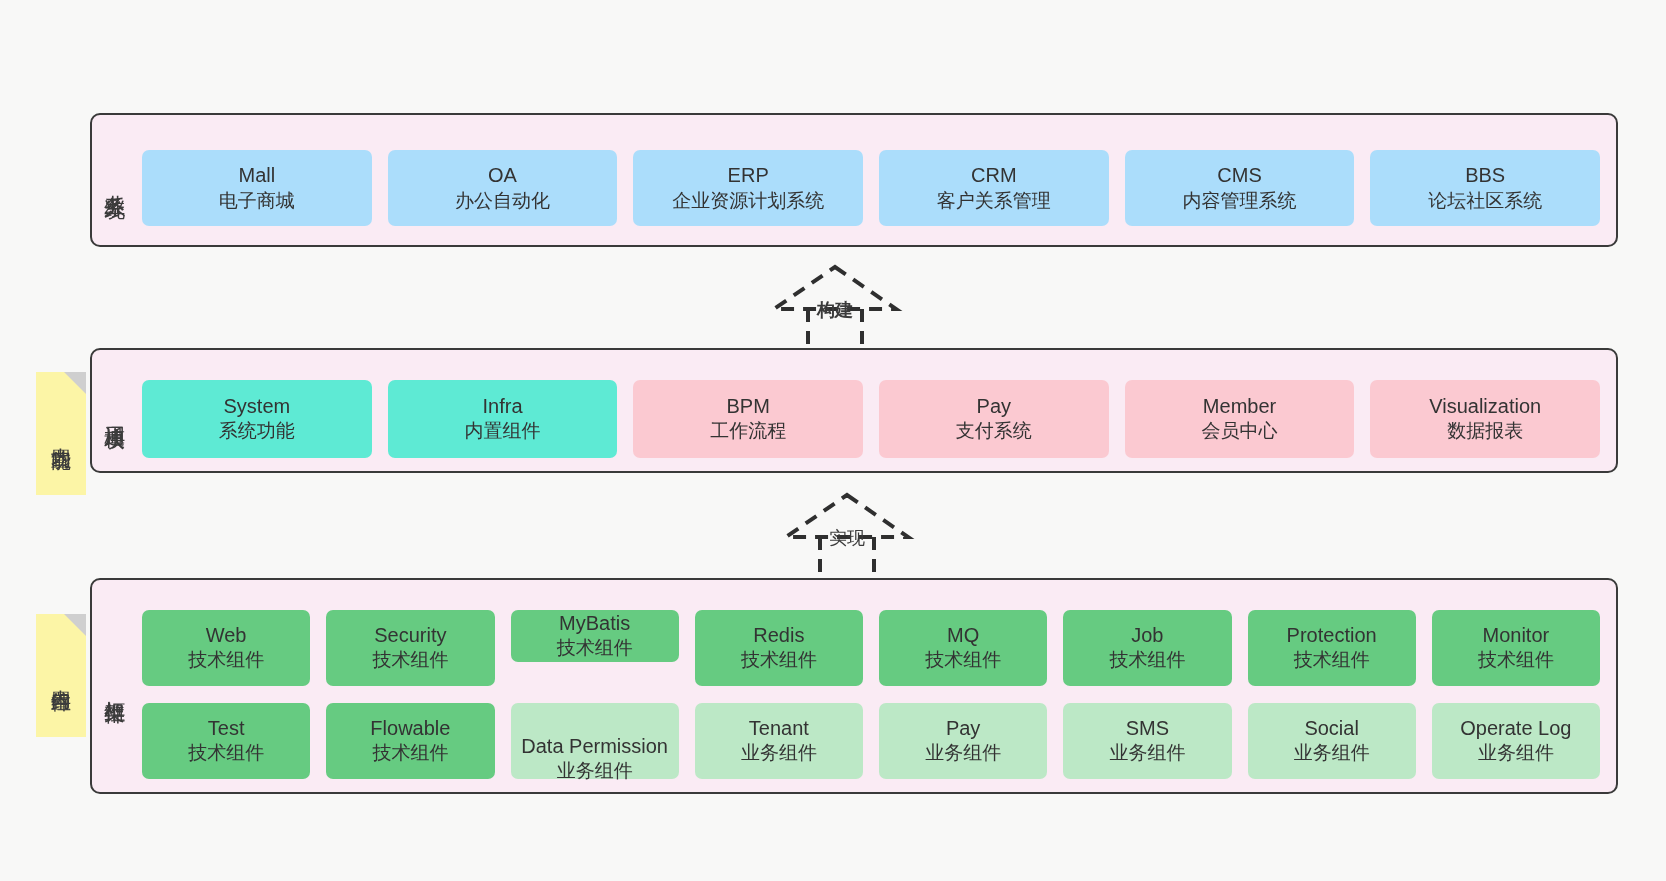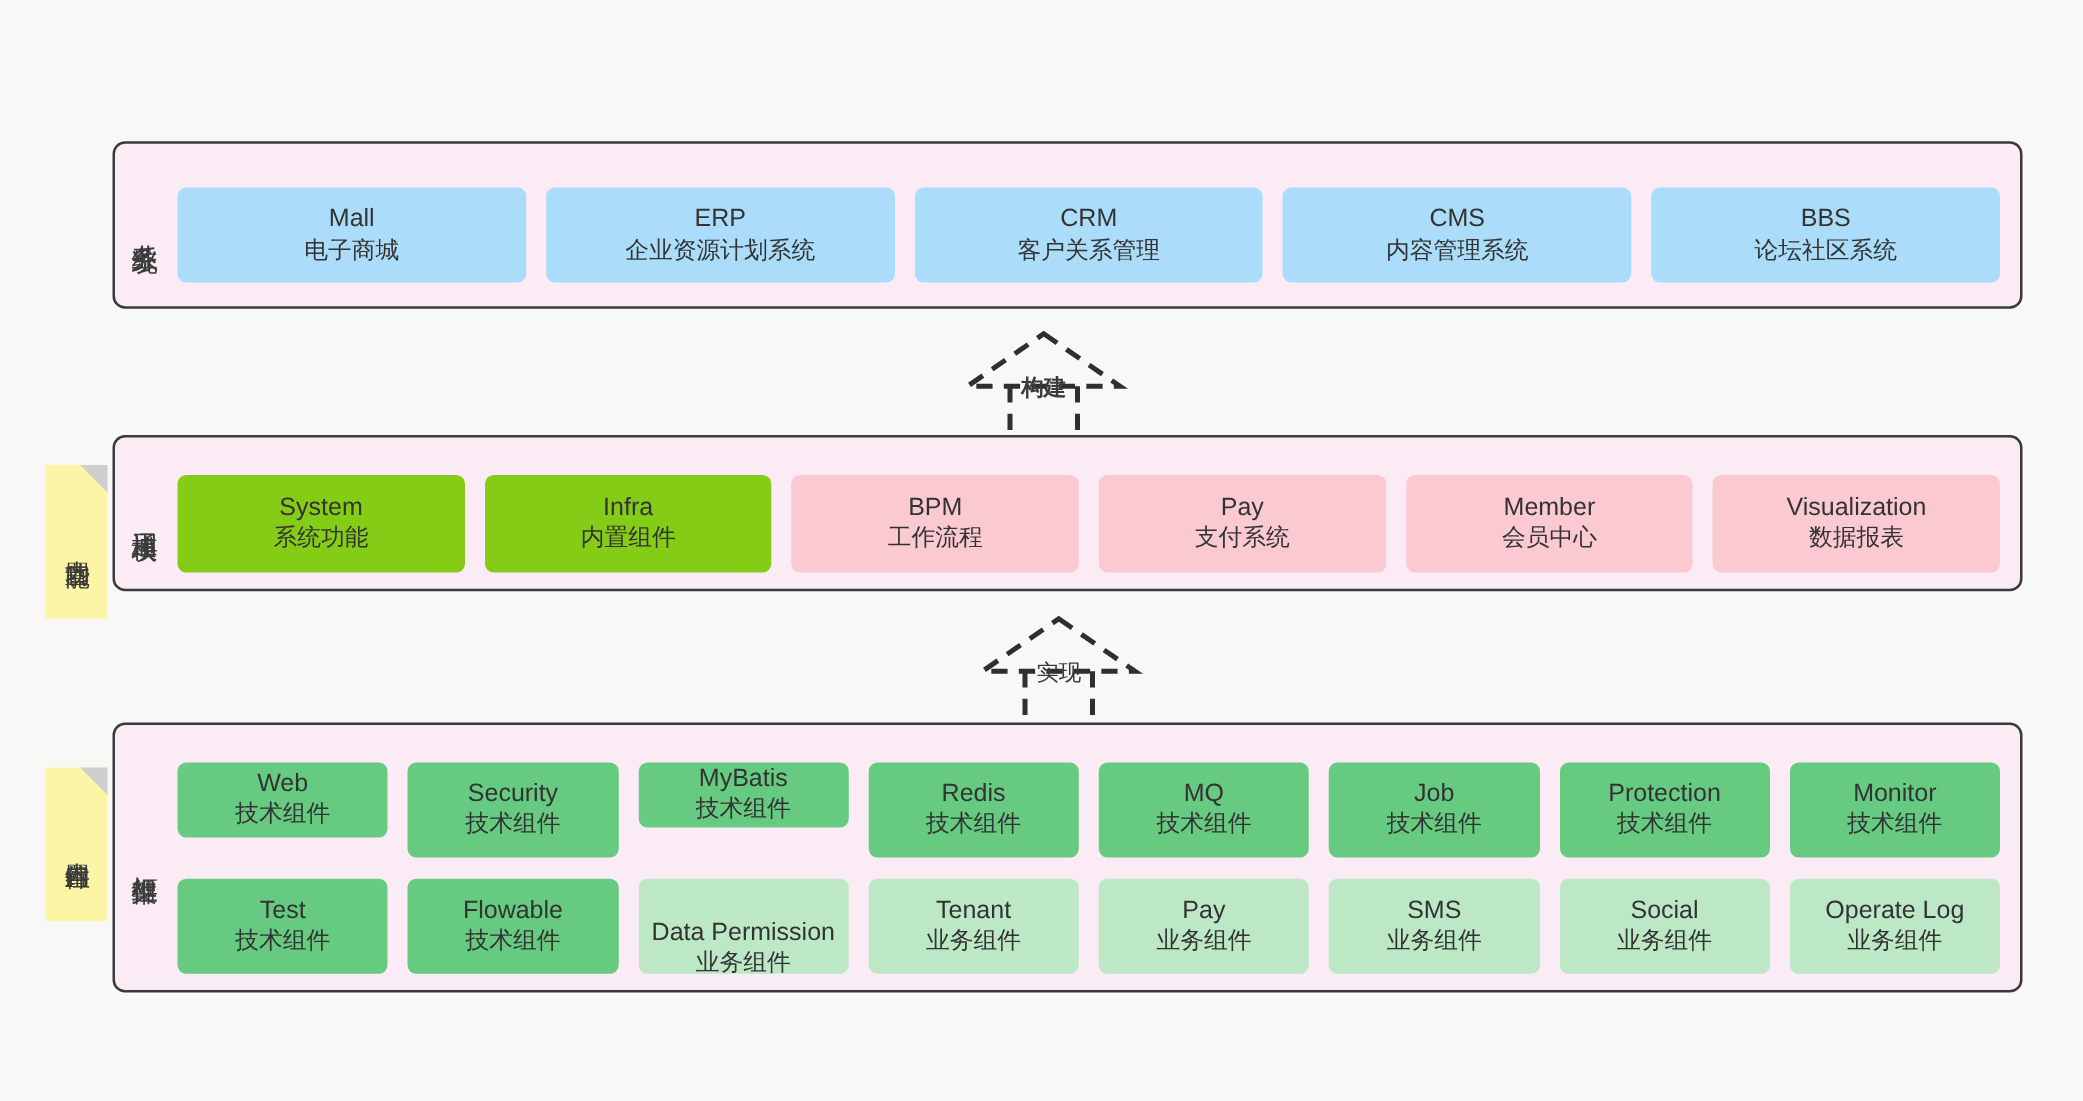--- a/index.html
+++ b/index.html
@@ -76,21 +76,21 @@
     color: #333333;
     white-space: nowrap;
   }
   .card .cn {
     font-size: 19px;
     color: #333333;
   }
   .card.wrap .en { white-space: normal; margin-top: 36px; }
 
   .blue  { background: #abddfb; }
-  .red   { background: #84cc16; }
+  .red   { background: #5eead4; }
   .pink  { background: #fbc9d1; }
   .green { background: #66cb81; }
   .lgreen{ background: #bce8c6; }
 
   
   .note {
     position: absolute;
     background: #fcf5a6;
     display: flex;
     align-items: center;
@@ -135,20 +135,24 @@
 
   <div class="layer" id="layer-1" style="left:90px; top:113px; width:1528px; height:134px;">
     <div class="layer-title">业务系统</div>
     <div class="layer-body">
       <div class="row">
         <div class="card blue" style="height:76px">
           <span class="en">Mall</span>
           <span class="cn">电子商城</span>
         </div>
         <div class="card blue" style="height:76px">
+          <span class="en">OA</span>
+          <span class="cn">办公自动化</span>
+        </div>
+        <div class="card blue" style="height:76px">
           <span class="en">ERP</span>
           <span class="cn">企业资源计划系统</span>
         </div>
         <div class="card blue" style="height:76px">
           <span class="en">CRM</span>
           <span class="cn">客户关系管理</span>
         </div>
         <div class="card blue" style="height:76px">
           <span class="en">CMS</span>
           <span class="cn">内容管理系统</span>
@@ -219,21 +223,21 @@
   <div class="note" id="note-3" style="left:36px; top:614px; width:50px; height:123px;">
     <span class="fold"></span>
     <span>内置组件</span>
   </div>
 
   <div class="layer" id="layer-3" style="left:90px; top:578px; width:1528px; height:216px;">
     <div class="layer-title">框架组件</div>
     <div class="layer-body">
 
       <div class="row">
-        <div class="card green" style="height:60px">
+        <div class="card green" style="height:76px">
           <span class="en">Web</span>
           <span class="cn">技术组件</span>
         </div>
         <div class="card green" style="height:76px">
           <span class="en">Security</span>
           <span class="cn">技术组件</span>
         </div>
         <div class="card green" style="height:52px">
           <span class="en">MyBatis</span>
           <span class="cn">技术组件</span>

